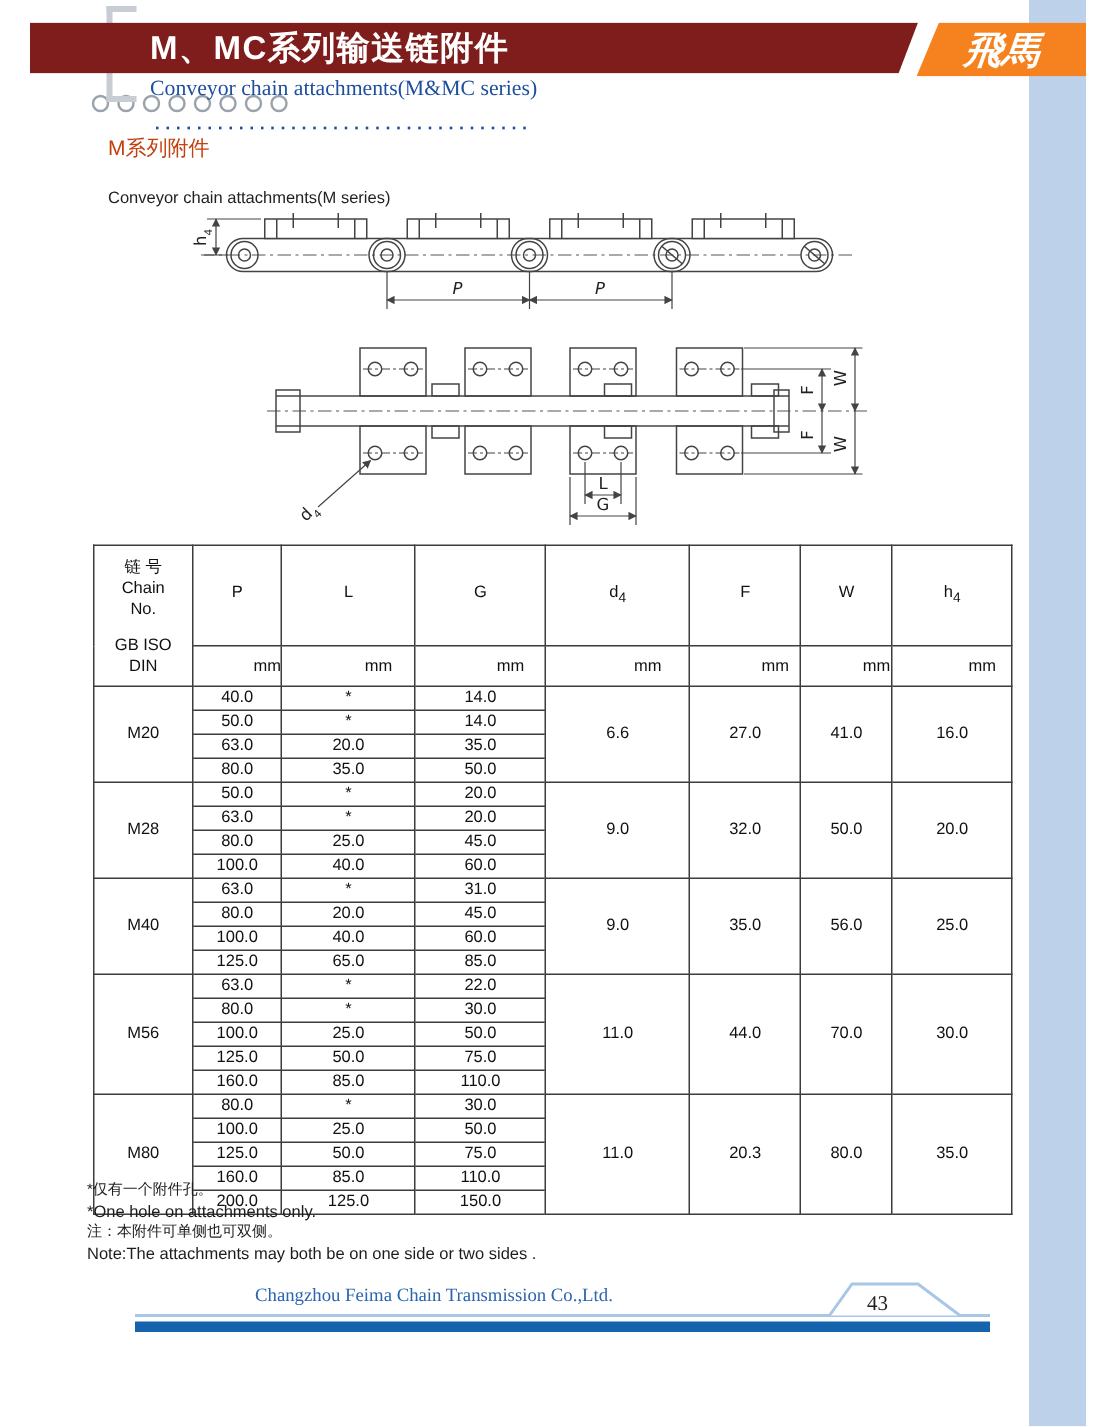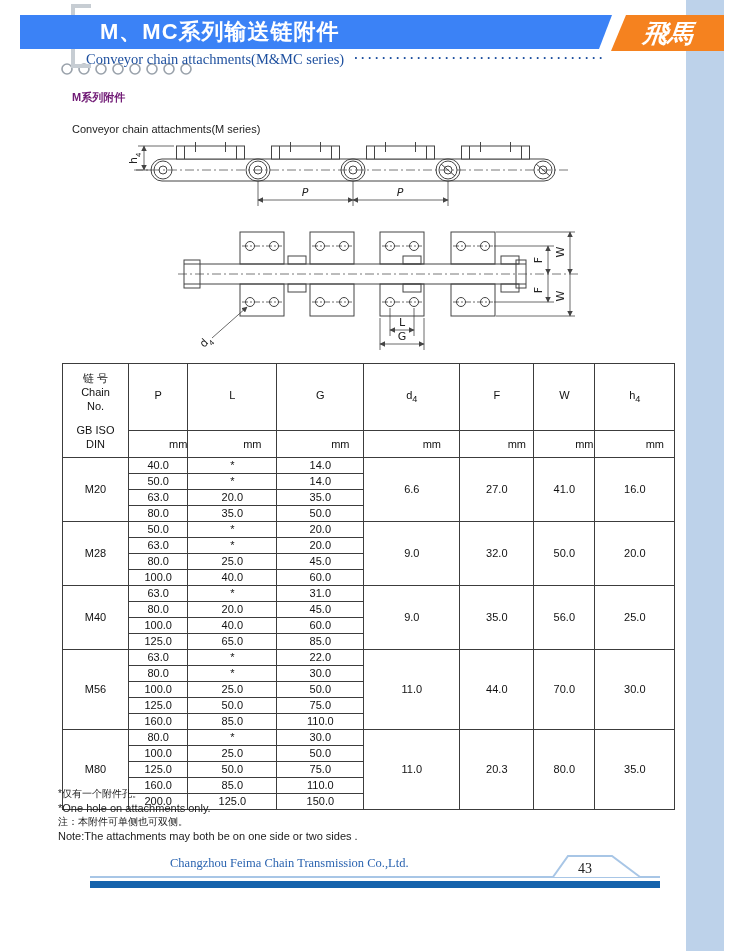--- a/index.html
+++ b/index.html
@@ -6,36 +6,36 @@
   .page { position:relative; width:745px; height:951px; background:#fff;
           font-family:"Liberation Sans", sans-serif; overflow:hidden; }
   .abs { position:absolute; }
 
   
   .right-strip { left:686px; top:0; width:38px; height:951px; background:#bdd2ea; z-index:0; }
 
   
   .bracket { left:71px; top:4px; width:16px; height:56px;
              border-left:4px solid #c7cdd3; border-top:4px solid #c7cdd3; border-bottom:4px solid #c7cdd3; z-index:1; }
-  .banner { left:20px; top:15px; width:592px; height:34px; background:#3b82f6;
+  .banner { left:20px; top:15px; width:592px; height:34px; background:#7f1d1d;
             clip-path:polygon(0 0, 100% 0, calc(100% - 13px) 100%, 0 100%);
             display:flex; align-items:center; padding-left:80px; box-sizing:border-box; z-index:2; }
   .banner-title { color:#fff; font-size:22px; font-weight:bold; letter-spacing:1px; }
   .logo-flag { left:611px; top:15px; width:113px; height:36px; background:#f5821f;
                clip-path:polygon(15px 0, 100% 0, 100% 100%, 0 100%);
                display:flex; align-items:center; justify-content:center; z-index:3; }
   .logo-text { color:#fff; font-size:25px; font-weight:bold; font-style:italic;
                font-family:"DejaVu Serif", serif; transform:skewX(-6deg); }
-  .subtitle-row { left:86px; top:51px; display:flex; align-items:flex-start; gap:10px; z-index:2; }
+  .subtitle-row { left:100px; top:51px; display:flex; align-items:center; gap:10px; z-index:2;flex-direction:column; }
   .subtitle { color:#1d4f9e; font-family:"Liberation Serif", serif; font-size:14.5px; }
   .subtitle-dots { color:#1d4f9e; font-size:12px; font-weight:bold; letter-spacing:3px; }
 
   
   .section-head { left:72px; top:90px; }
-  .sec-zh { font-size:11px; font-weight:bold; color:#701a75; }
+  .sec-zh { font-size:14px; font-weight:normal; color:#c2410c; }
   .sec-en { font-size:11px; color:#222; margin-top:18px; }
 
   
   svg .ln { fill:none; stroke:#444; stroke-width:1; }
   svg .fw { fill:#fff; stroke:#444; stroke-width:1; }
   svg .cdash { fill:none; stroke:#555; stroke-width:0.8; stroke-dasharray:9 3 2 3; }
   svg .dim { fill:none; stroke:#444; stroke-width:0.8; }
   svg text.dlab { fill:#222; font-family:"DejaVu Sans", sans-serif; font-size:11px; }
 
   

